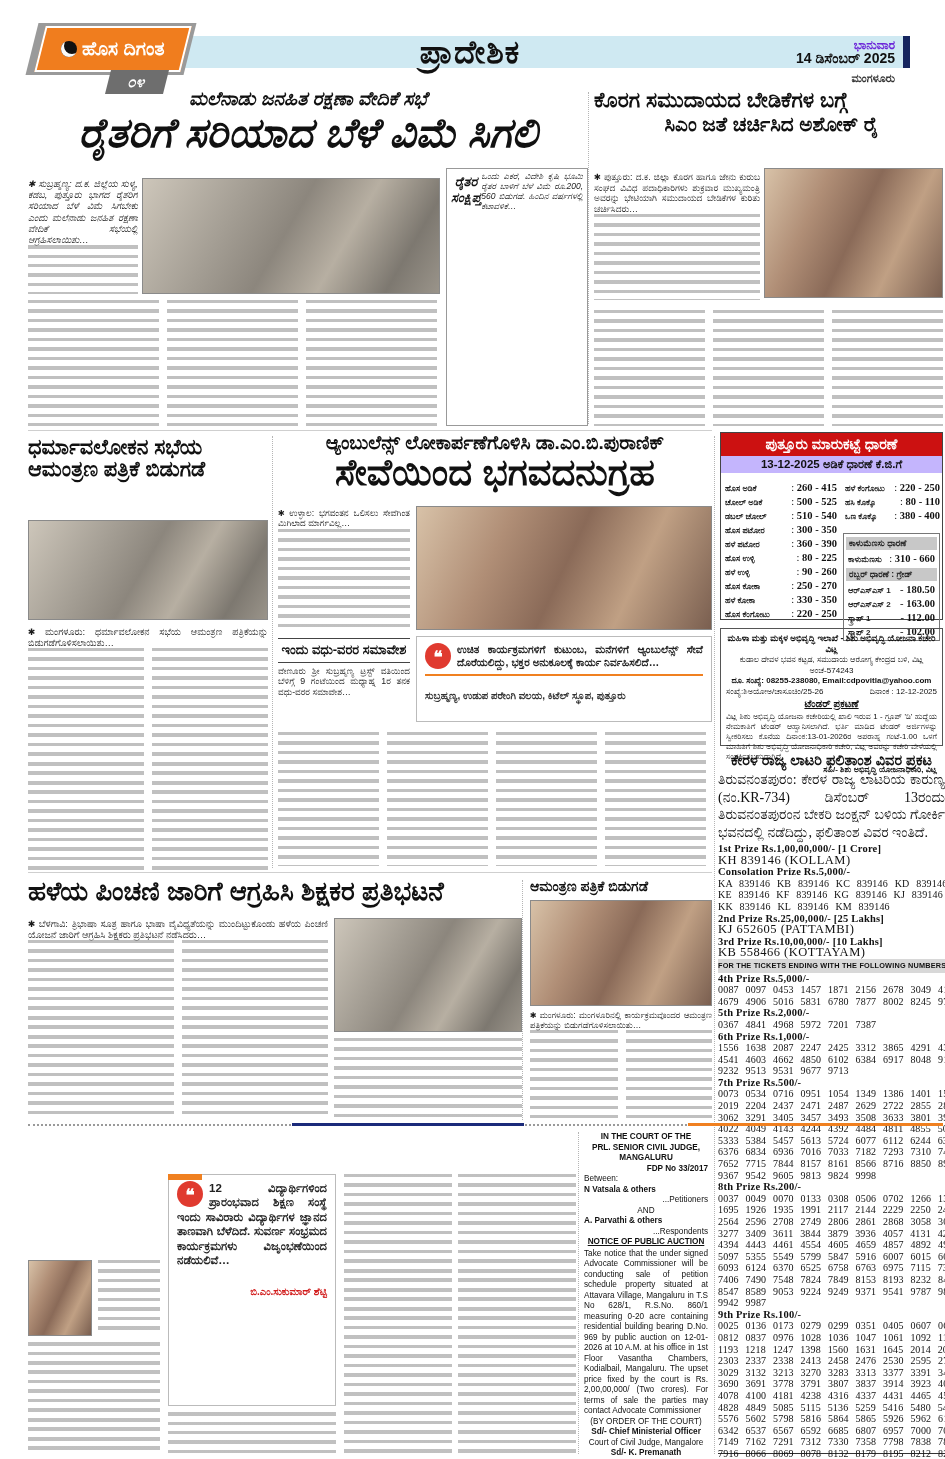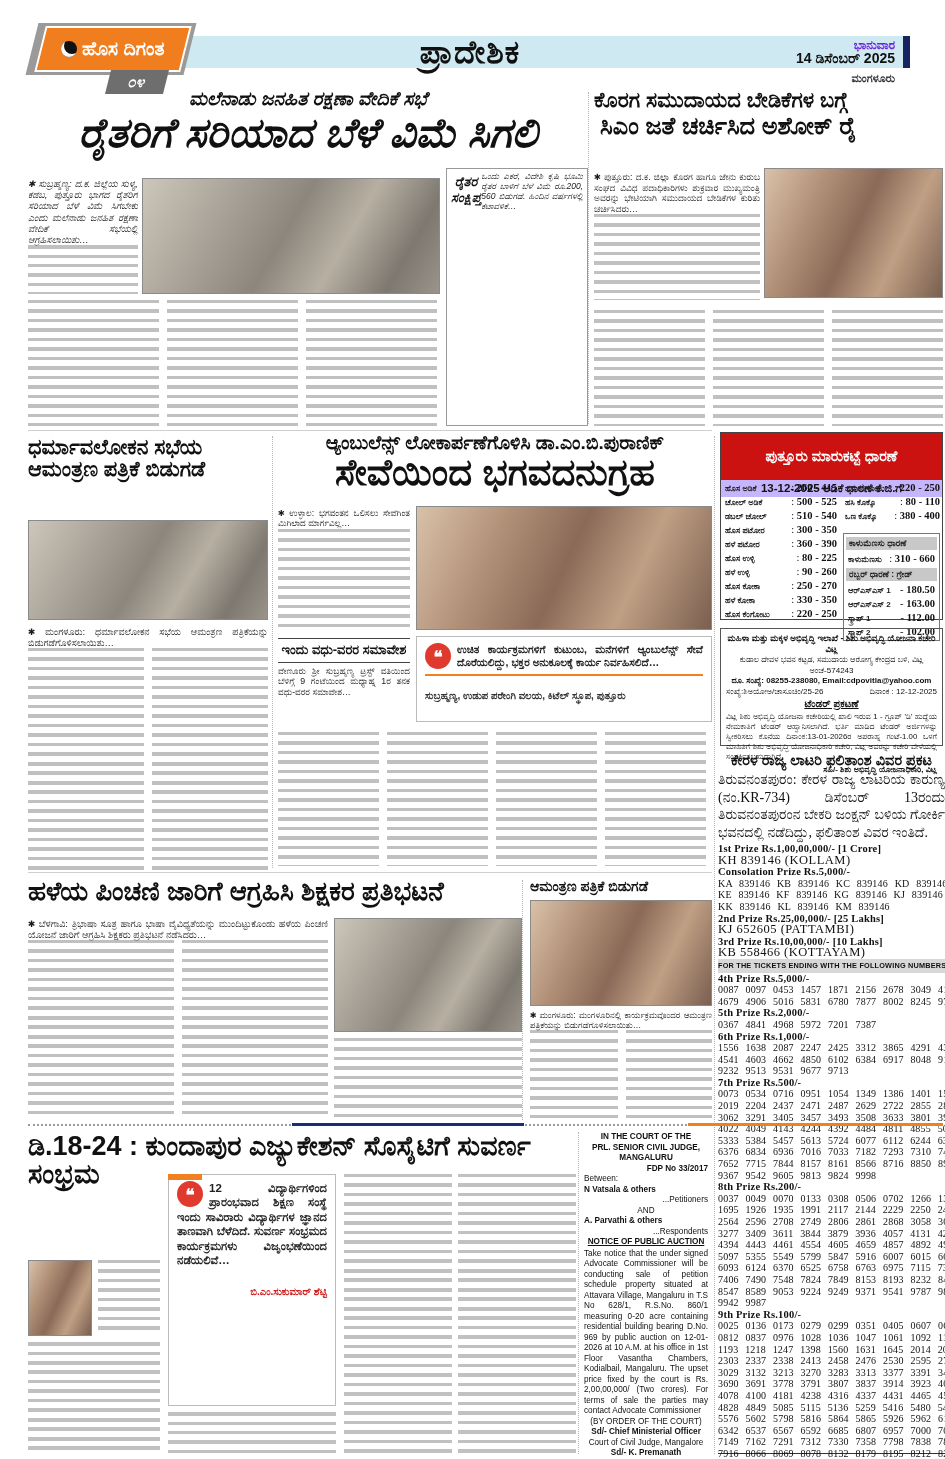--- a/index.html
+++ b/index.html
@@ -53,21 +53,21 @@
   
   .qbox{border:1px solid #bbb;background:#fff;padding:6px 8px 4px 8px;}
   .qmark{width:26px;height:26px;border-radius:50%;background:#e03a2f;color:#fff;
          font-size:17px;line-height:29px;text-align:center;float:left;margin:0 6px 2px 0;font-weight:700;}
   .qtext{font-size:10.5px;font-weight:700;line-height:1.25;text-align:justify;color:#222;}
   .qattr{border-top:2px solid #f08020;margin-top:5px;padding-top:14px;font-size:10px;font-weight:800;color:#333;}
   .qattr.red{color:#d21f1f;border-top:none;text-align:right;}
   .qcorner{position:absolute;left:-1px;top:-1px;width:34px;height:6px;background:#f08020;}
   
   .mkt{border:1px solid #444;background:#fff;}
-  .mkt-head{background:#cc1111;color:#fff;font-weight:800;font-size:14.5px;text-align:center;padding:15px 0;}
+  .mkt-head{background:#cc1111;color:#fff;font-weight:800;font-size:14.5px;text-align:center;padding:3px 0;}
   .mkt-sub{background:#c4b5fd;color:#111;font-weight:800;font-size:11.5px;text-align:center;padding:2px 0;}
   .mrow{display:flex;justify-content:space-between;align-items:baseline;padding:1px 2px;}
   .mrow .l{font-size:8px;font-weight:700;color:#222;}
   .mrow .v{font-family:"Liberation Serif",serif;font-size:10.5px;font-weight:700;white-space:nowrap;}
   .mrow .v::before{content:":  ";font-weight:400;}
   .mrow[data-type="rub"] .v::before{content:"-  ";}
   .mrow[data-type="gh"]{background:#c8c8c8;padding:1px 3px;margin:2px 0;}
   .mrow[data-type="gh"] .l{font-size:8.5px;}
   .mkt-right{border:1px solid #777;padding:1px 2px;}
   
@@ -131,21 +131,21 @@
     <div class="abs boxed" style="left:418px;top:80px;width:142px;height:258px;padding:2px 4px;display:flex;flex-direction:row;" data-name="lead-sidebar-box">
       <div class="side-title" data-name="lead-sidebar-title">ರೈತರ ಸಂಕ್ಷಿಪ್ತ</div>
       <div class="snip" style="font-size:8.5px;">ಒಂದು ಎಕರೆ, ವಿದೇಶಿ ಕೃಷಿ ಭೂಮಿ ರೈತರ ಬಾಳಿಗೆ ಬೆಳೆ ವಿಮೆ ರೂ.200, 560 ಬಿಡುಗಡೆ. ಹಿಂದಿನ ವರ್ಷಗಳಲ್ಲಿ ಕಟಾವಳಿಕೆ…</div>
       <div class="fuzz" data-name="lead-sidebar-fill"></div>
     </div>
     <div class="abs fuzz g131" style="left:0;top:212px;width:410px;height:126px;opacity:.62;" data-name="lead-body-columns"></div>
   </div>
 
   <div class="abs" style="left:594px;top:88px;width:349px;height:340px;" data-name="cm-article">
     <div class="kicker" style="font-size:21px;text-align:left;" data-name="cm-kicker">ಕೊರಗ ಸಮುದಾಯದ ಬೇಡಿಕೆಗಳ ಬಗ್ಗೆ</div>
-    <div class="headline" style="font-size:24px;text-align:left;margin-top:2px;margin-left:6px;" data-name="cm-headline">ಸಿಎಂ ಜತೆ ಚರ್ಚಿಸಿದ ಅಶೋಕ್ ರೈ</div>
+    <div class="headline" style="font-size:20px;text-align:center;margin-top:2px;margin-left:6px;" data-name="cm-headline">ಸಿಎಂ ಜತೆ ಚರ್ಚಿಸಿದ ಅಶೋಕ್ ರೈ</div>
     <div class="abs snipblock" style="left:0;top:84px;width:166px;height:128px;" data-name="cm-body-col1">
       <div class="snip" style="font-size:9px;">✱ ಪುತ್ತೂರು: ದ.ಕ. ಜಿಲ್ಲಾ ಕೊರಗ ಹಾಗೂ ಜೇನು ಕುರುಬ ಸಂಘದ ವಿವಿಧ ಪದಾಧಿಕಾರಿಗಳು ಶುಕ್ರವಾರ ಮುಖ್ಯಮಂತ್ರಿ ಅವರನ್ನು ಭೇಟಿಯಾಗಿ ಸಮುದಾಯದ ಬೇಡಿಕೆಗಳ ಕುರಿತು ಚರ್ಚಿಸಿದರು…</div>
       <div class="fuzz" data-name="cm-body-fill1"></div>
     </div>
     <div class="abs photo warm" style="left:170px;top:80px;width:179px;height:130px;" data-name="cm-photo"></div>
     <div class="abs fuzz g110" style="left:0;top:222px;width:349px;height:116px;" data-name="cm-body-columns"></div>
   </div>
 
   <div class="abs vdot" style="left:588px;top:92px;width:0;height:332px;" data-name="divider-top"></div>
   <div class="abs hline" style="left:28px;top:430px;width:684px;" data-name="rule-1"></div>
@@ -368,21 +368,20 @@
       <div class="snip" style="font-size:8.5px;">✱ ಮಂಗಳೂರು: ಮಂಗಳೂರಿನಲ್ಲಿ ಕಾರ್ಯಕ್ರಮವೊಂದರ ಆಮಂತ್ರಣ ಪತ್ರಿಕೆಯನ್ನು ಬಿಡುಗಡೆಗೊಳಿಸಲಾಯಿತು…</div>
       <div class="fuzz g88" data-name="invite-caption-fill"></div>
     </div>
   </div>
 
   <div class="abs dotsep" style="left:28px;top:1124px;width:915px;" data-name="section-separator"></div>
   <div class="abs sepnavy" style="left:292px;top:1123px;width:232px;" data-name="separator-navy-segment"></div>
   <div class="abs seporange" style="left:688px;top:1123px;width:255px;" data-name="separator-orange-segment"></div>
 
   <div class="abs" style="left:28px;top:1132px;width:548px;height:327px;" data-name="kundapura-article">
-    <div class="headline" style="font-size:27px;text-align:left;" data-name="kundapura-headline">ಡಿ.18-24 : ಕುಂದಾಪುರ ಎಜ್ಯುಕೇಶನ್ ಸೊಸೈಟಿಗೆ ಸುವರ್ಣ ಸಂಭ್ರಮ</div>
     <div class="abs photo warm" style="left:0;top:128px;width:64px;height:76px;" data-name="kundapura-portrait-photo"></div>
     <div class="abs fuzz" style="left:70px;top:128px;width:62px;height:76px;" data-name="kundapura-fill2"></div>
     <div class="abs fuzz" style="left:0;top:210px;width:132px;height:112px;" data-name="kundapura-fill3"></div>
     <div class="abs qbox" style="left:140px;top:42px;width:168px;height:232px;" data-name="kundapura-quote-box">
       <div class="qcorner" data-name="quote-corner-accent"></div>
       <span class="qmark" data-name="quote-icon">❝</span>
       <div class="qtext" style="font-size:11.5px;" data-name="kundapura-quote-text">12 ವಿದ್ಯಾರ್ಥಿಗಳಿಂದ ಪ್ರಾರಂಭವಾದ ಶಿಕ್ಷಣ ಸಂಸ್ಥೆ ಇಂದು ಸಾವಿರಾರು ವಿದ್ಯಾರ್ಥಿಗಳ ಜ್ಞಾನದ ತಾಣವಾಗಿ ಬೆಳೆದಿದೆ. ಸುವರ್ಣ ಸಂಭ್ರಮದ ಕಾರ್ಯಕ್ರಮಗಳು ವಿಜೃಂಭಣೆಯಿಂದ ನಡೆಯಲಿವೆ…</div>
       <div class="qattr red" data-name="kundapura-quote-attribution">ಬಿ.ಎಂ.ಸುಕುಮಾರ್ ಶೆಟ್ಟಿ</div>
     </div>
     <div class="abs fuzz" style="left:140px;top:280px;width:168px;height:42px;" data-name="kundapura-fill4"></div>

